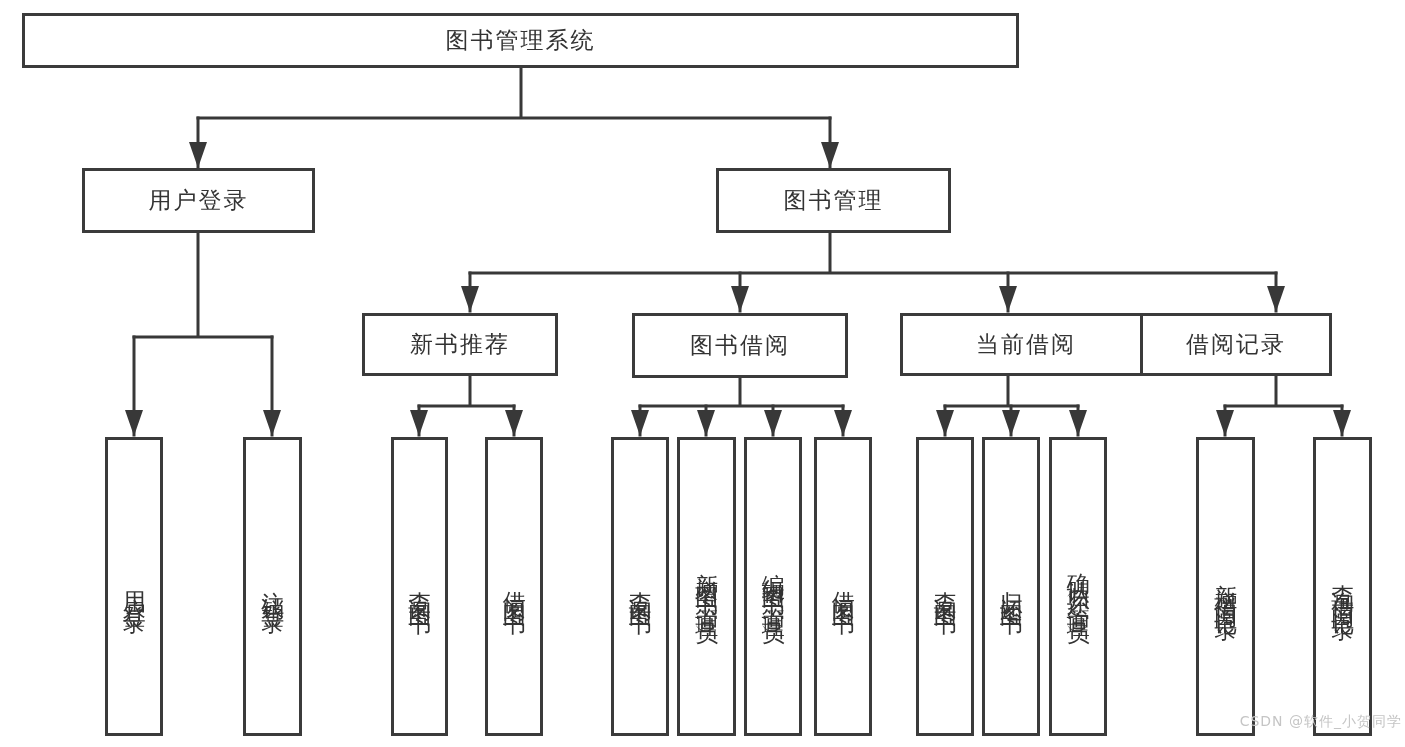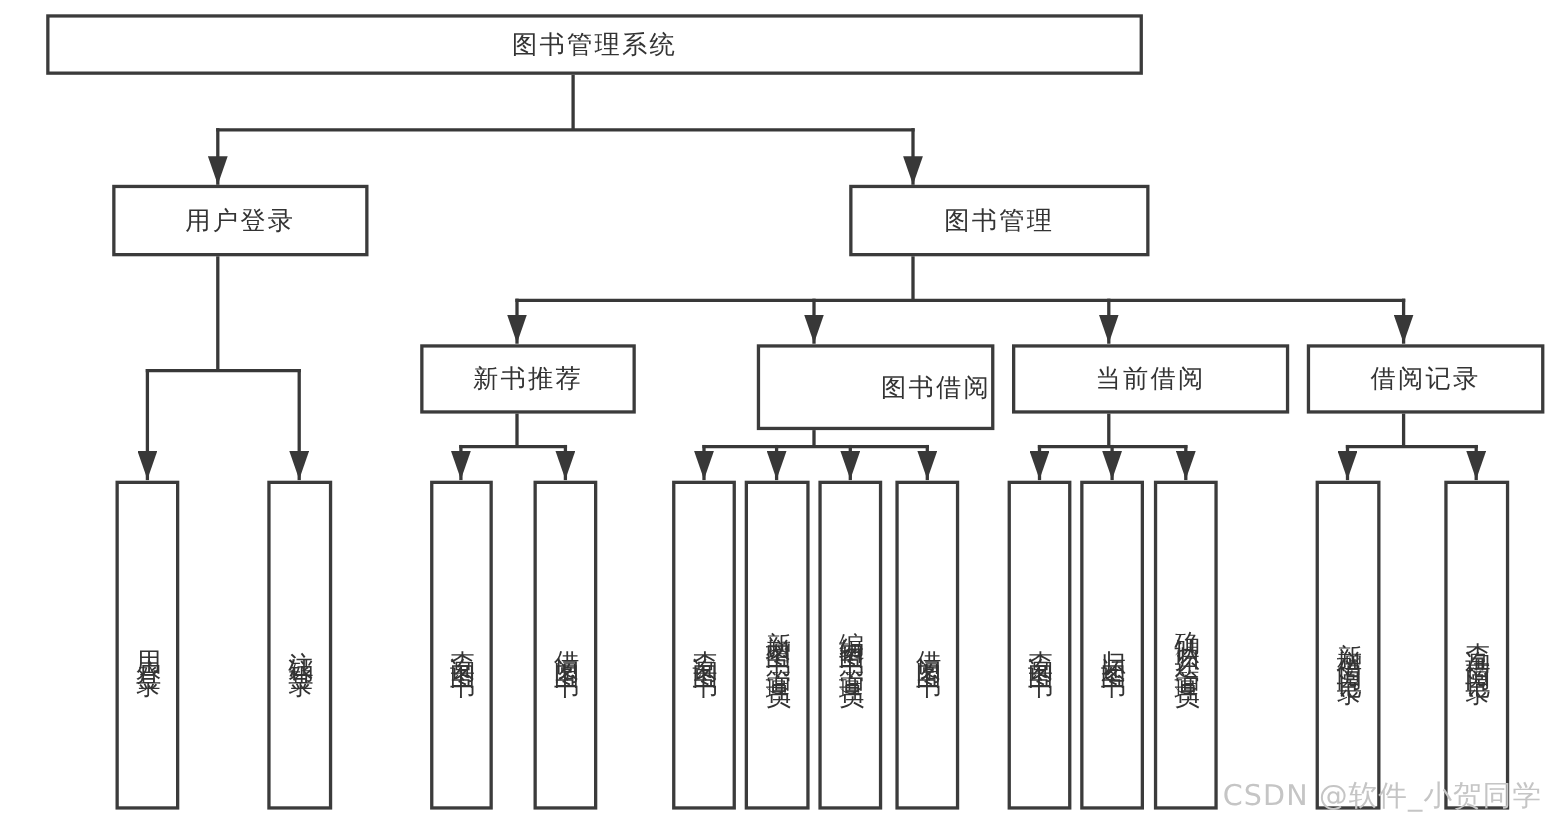--- a/index.html
+++ b/index.html
@@ -21,35 +21,34 @@
   svg.connectors path.cl, svg.connectors line.cl{
     stroke:var(--line);stroke-width:3;fill:none;stroke-linecap:square;
   }
   svg.connectors .ah{fill:var(--line);}
   .box{
     position:absolute;box-sizing:border-box;background:#fff;
     border:3px solid var(--border);
     display:flex;align-items:center;justify-content:center;
     font-size:23px;letter-spacing:2px;color:var(--text);
     white-space:nowrap;
-    margin-left:20px;
   }
   .vbox{
     position:absolute;box-sizing:border-box;background:#fff;
     border:3px solid var(--border);
     display:flex;align-items:center;justify-content:center;
   }
   .vbox .vlabel{
     writing-mode:vertical-lr;text-orientation:mixed;
     font-size:23px;letter-spacing:7px;line-height:1.1;
     color:var(--text);white-space:nowrap;
   }
   .watermark{
-    position:absolute;right:3px;bottom:6px;z-index:10;
-    font-size:26px;letter-spacing:1px;color:var(--watermark);
+    position:absolute;right:3px;bottom:16px;z-index:10;
+    font-size:14px;letter-spacing:1px;color:var(--watermark);
     white-space:nowrap;
   }
 </style>
 </head>
 <body>
 
 <div id="stage">
 
   <svg class="connectors" width="1405" height="747" viewBox="0 0 1405 747">
     <defs>
@@ -96,34 +95,34 @@
     <line class="cl" x1="1342" y1="406" x2="1342" y2="435" marker-end="url(#ah)"></line>
   </svg>
 
   <div class="box" style="left:22px;top:13px;width:997px;height:55px;">
     <span>图书管理系统</span>
   </div>
 
   <div class="box" style="left:82px;top:168px;width:233px;height:65px;">
     <span>用户登录</span>
   </div>
-  <div class="box" style="left:752px;top:168px;width:273px;height:65px;">
+  <div class="box" style="left:716px;top:168px;width:235px;height:65px;">
     <span>图书管理</span>
   </div>
 
   <div class="box" style="left:362px;top:313px;width:196px;height:63px;">
     <span>新书推荐</span>
   </div>
-  <div class="box" style="left:668px;top:313px;width:216px;height:78px;justify-content:flex-end;">
+  <div class="box" style="left:632px;top:313px;width:216px;height:65px;">
     <span>图书借阅</span>
   </div>
   <div class="box" style="left:900px;top:313px;width:252px;height:63px;">
     <span>当前借阅</span>
   </div>
-  <div class="box" style="left:1168px;top:313px;width:216px;height:63px;">
+  <div class="box" style="left:1140px;top:313px;width:192px;height:63px;">
     <span>借阅记录</span>
   </div>
 
   <div class="vbox" style="left:105px;top:437px;width:58px;height:299px;">
     <span class="vlabel">用户登录</span>
   </div>
   <div class="vbox" style="left:243px;top:437px;width:59px;height:299px;">
     <span class="vlabel">注销登录</span>
   </div>
 

